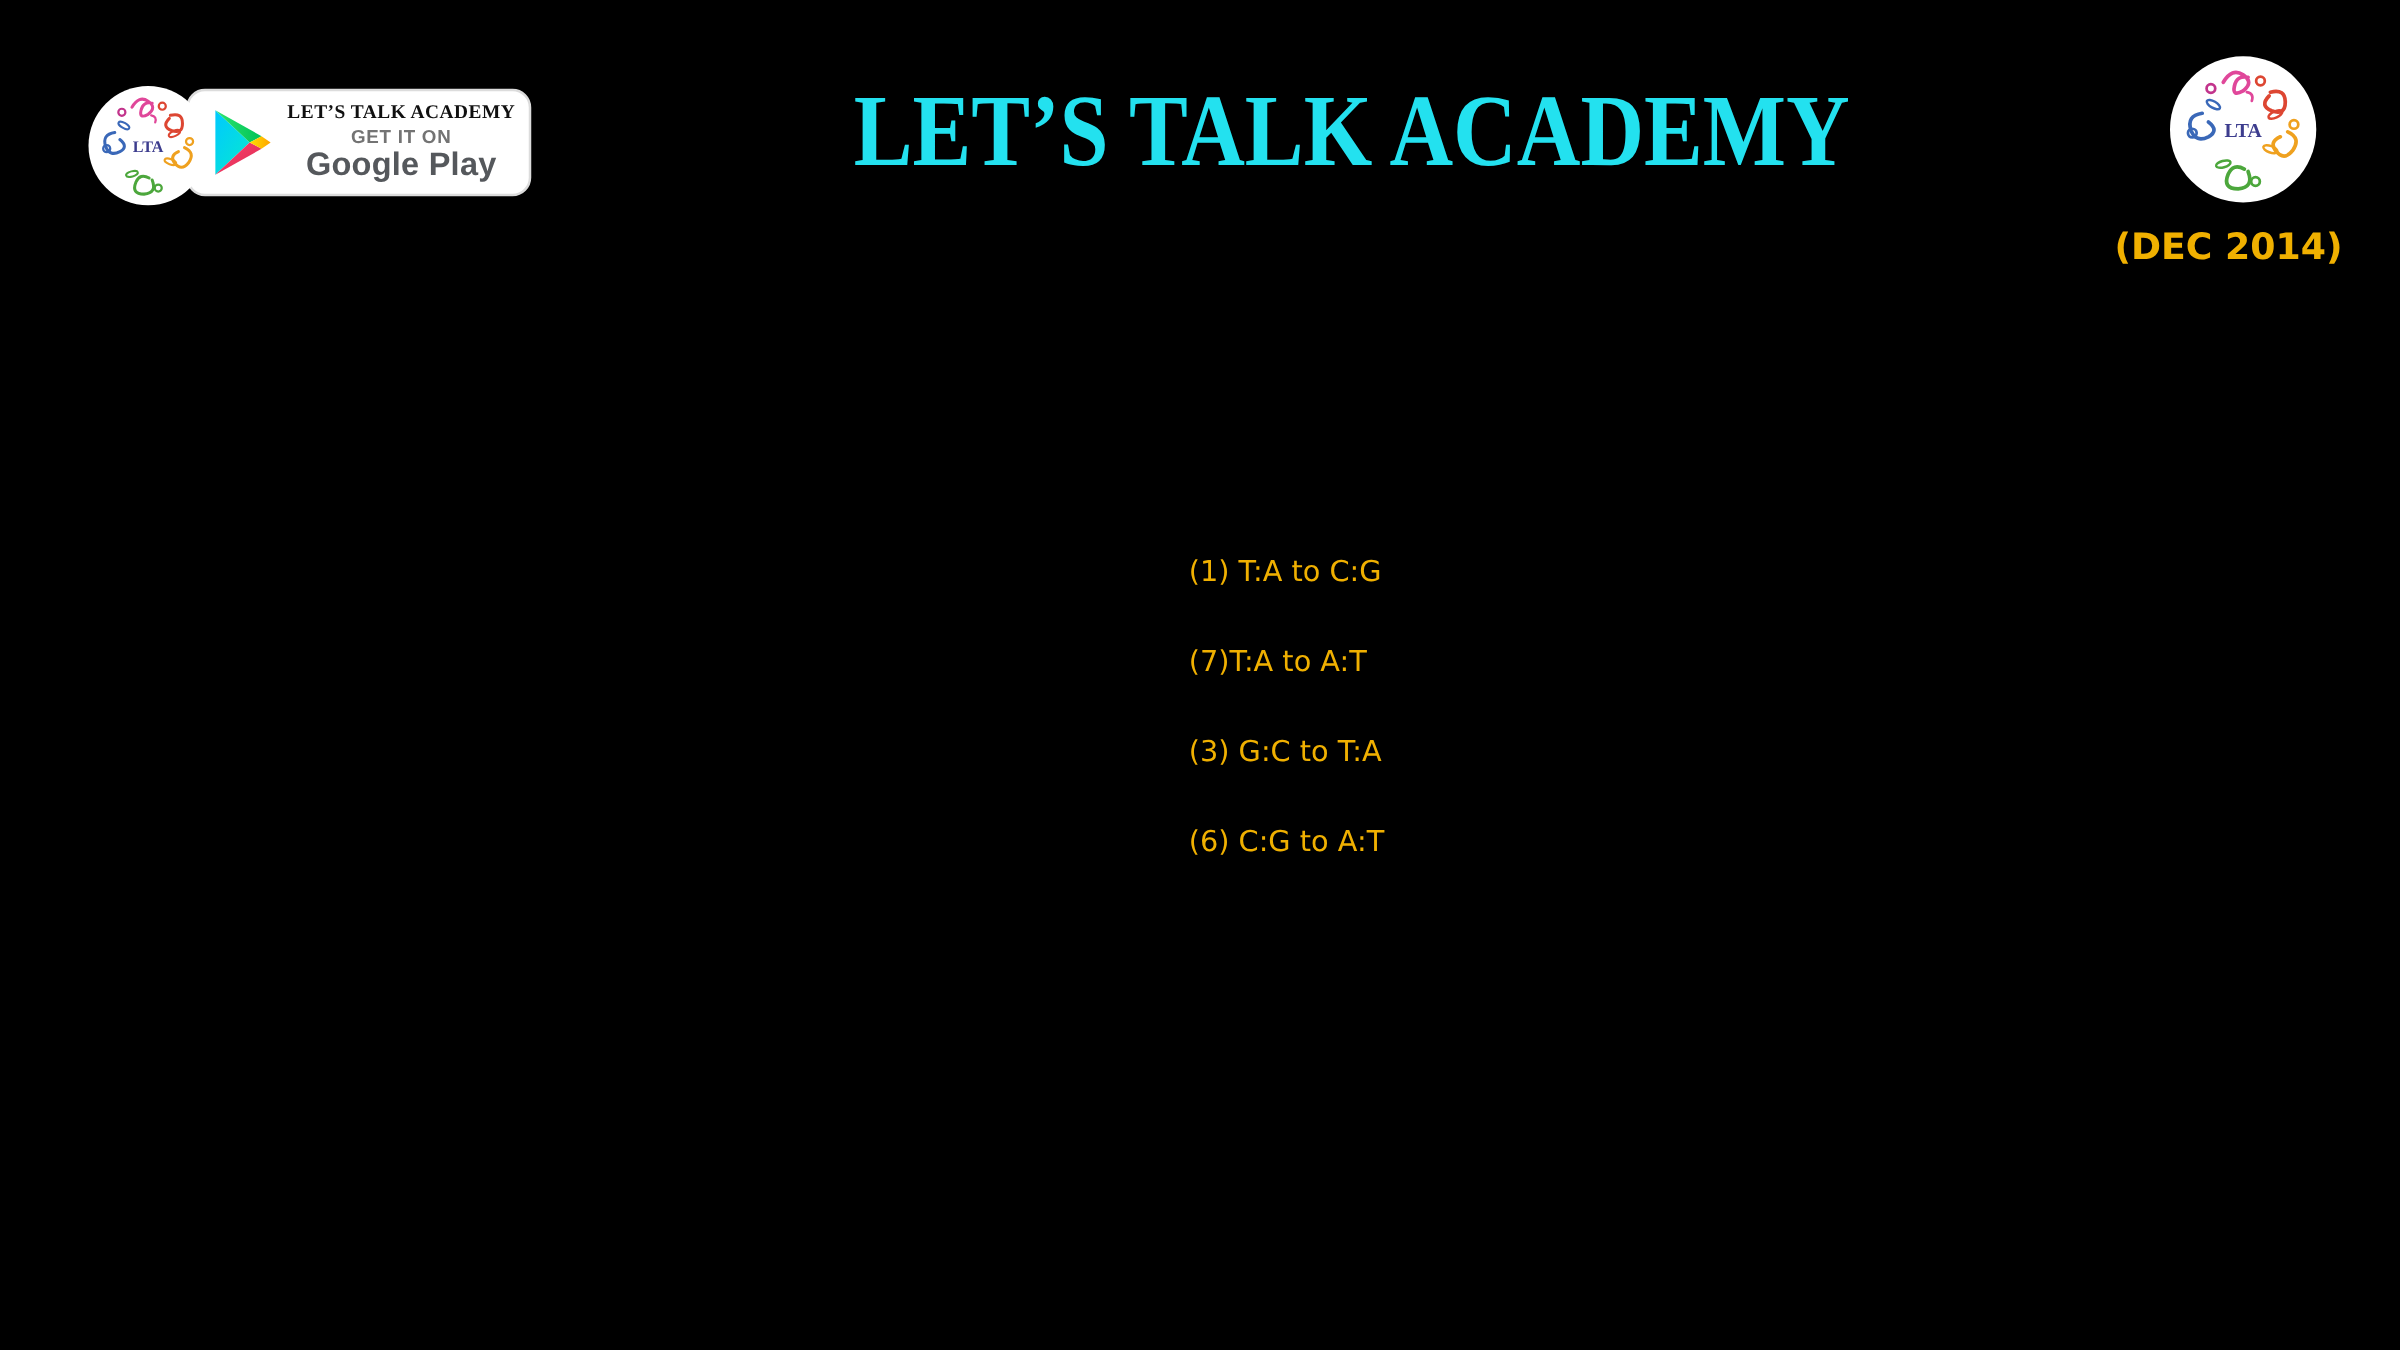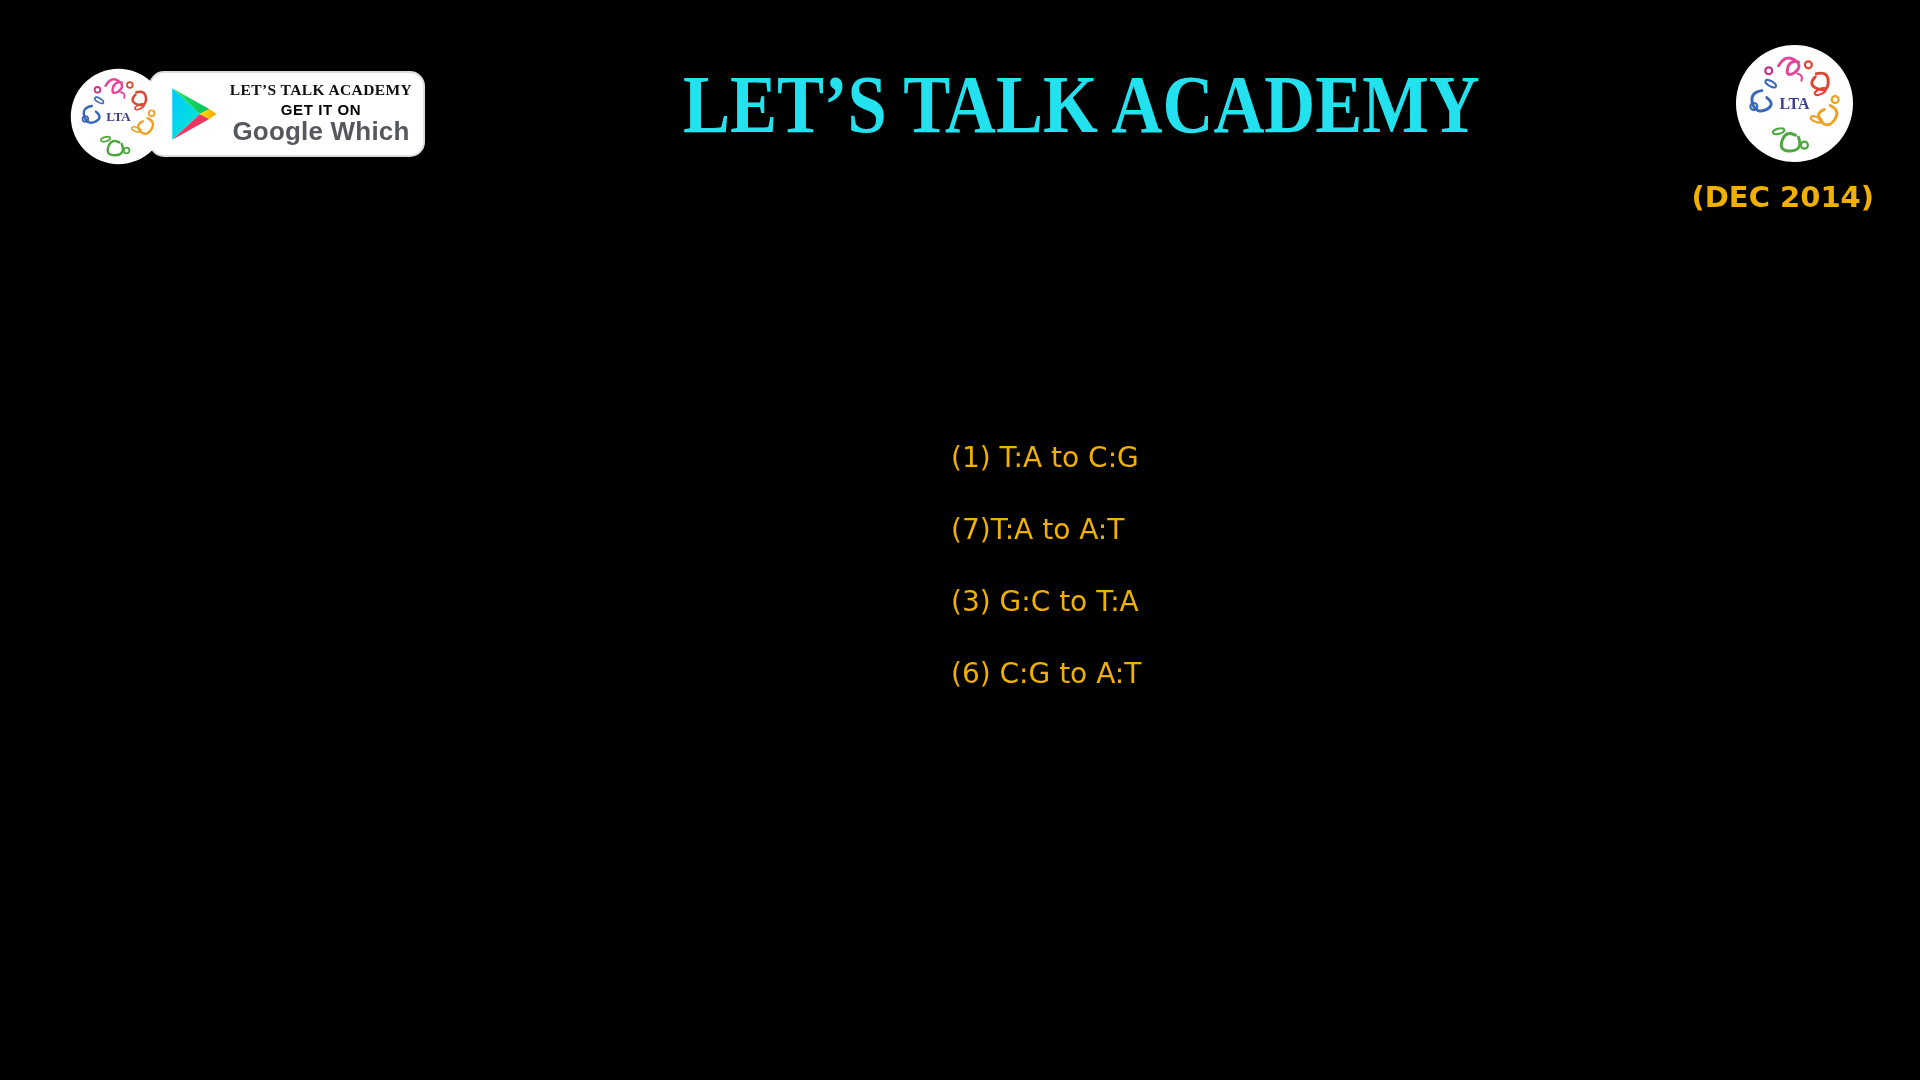--- a/index.html
+++ b/index.html
@@ -58,21 +58,21 @@
     letter-spacing: 0.4px;
     color: #101010;
     white-space: nowrap;
   }
   .badge-line2 {
     margin-top: 3px;
     font-family: "Liberation Sans", sans-serif;
     font-weight: 700;
     font-size: 15px;
     letter-spacing: 0.6px;
-    color: #000000;
+    color: #737373;
     white-space: nowrap;
   }
   .badge-line3 {
     margin-top: 1px;
     font-family: "Liberation Sans", sans-serif;
     font-weight: 600;
     font-size: 26px;
     letter-spacing: 0.2px;
     color: #55585c;
     white-space: nowrap;
@@ -121,21 +121,21 @@
   }
 
   
   .options {
     position: absolute;
     left: 951px; top: 438px;
     color: #F0B000;
   }
   .option {
     font-family: "DejaVu Sans", sans-serif;
-    font-size: 28px;
+    font-size: 23px;
     line-height: 40px;
     margin-bottom: 32px;
     white-space: nowrap;
   }
 </style>
 </head>
 <body>
 
 <div class="slide">
 
@@ -187,21 +187,21 @@
         </linearGradient>
       </defs>
       <polygon points="13,4 62,50 13,96" fill="url(#gp-cyan)"></polygon>
       <polygon points="13,4 79,41 62,50" fill="url(#gp-green)"></polygon>
       <polygon points="13,96 79,59 62,50" fill="url(#gp-red)"></polygon>
       <polygon points="62,50 79,41 92,50 79,59" fill="url(#gp-yellow)"></polygon>
     </svg>
     <span class="badge-text">
       <span class="badge-line1">LET’S TALK ACADEMY</span>
       <span class="badge-line2">GET IT ON</span>
-      <span class="badge-line3">Google Which</span>
+      <span class="badge-line3">Google Play</span>
     </span>
   </a>
 
   <h1 class="main-title">LET’S TALK ACADEMY</h1>
 
   <div class="logo logo-right">
     <svg viewBox="0 0 120 120">
       <circle cx="60" cy="60" r="59" fill="#ffffff"></circle>
       <path d="M44 22 q7 -12 16 -6 q9 6 0 13 q-9 5 -7 -4 q2 -9 11 -7" fill="none" stroke="#E0479A" stroke-width="3" stroke-linecap="round"></path>
       <circle cx="34" cy="27" r="3.5" fill="none" stroke="#C2348C" stroke-width="2.2"></circle>

